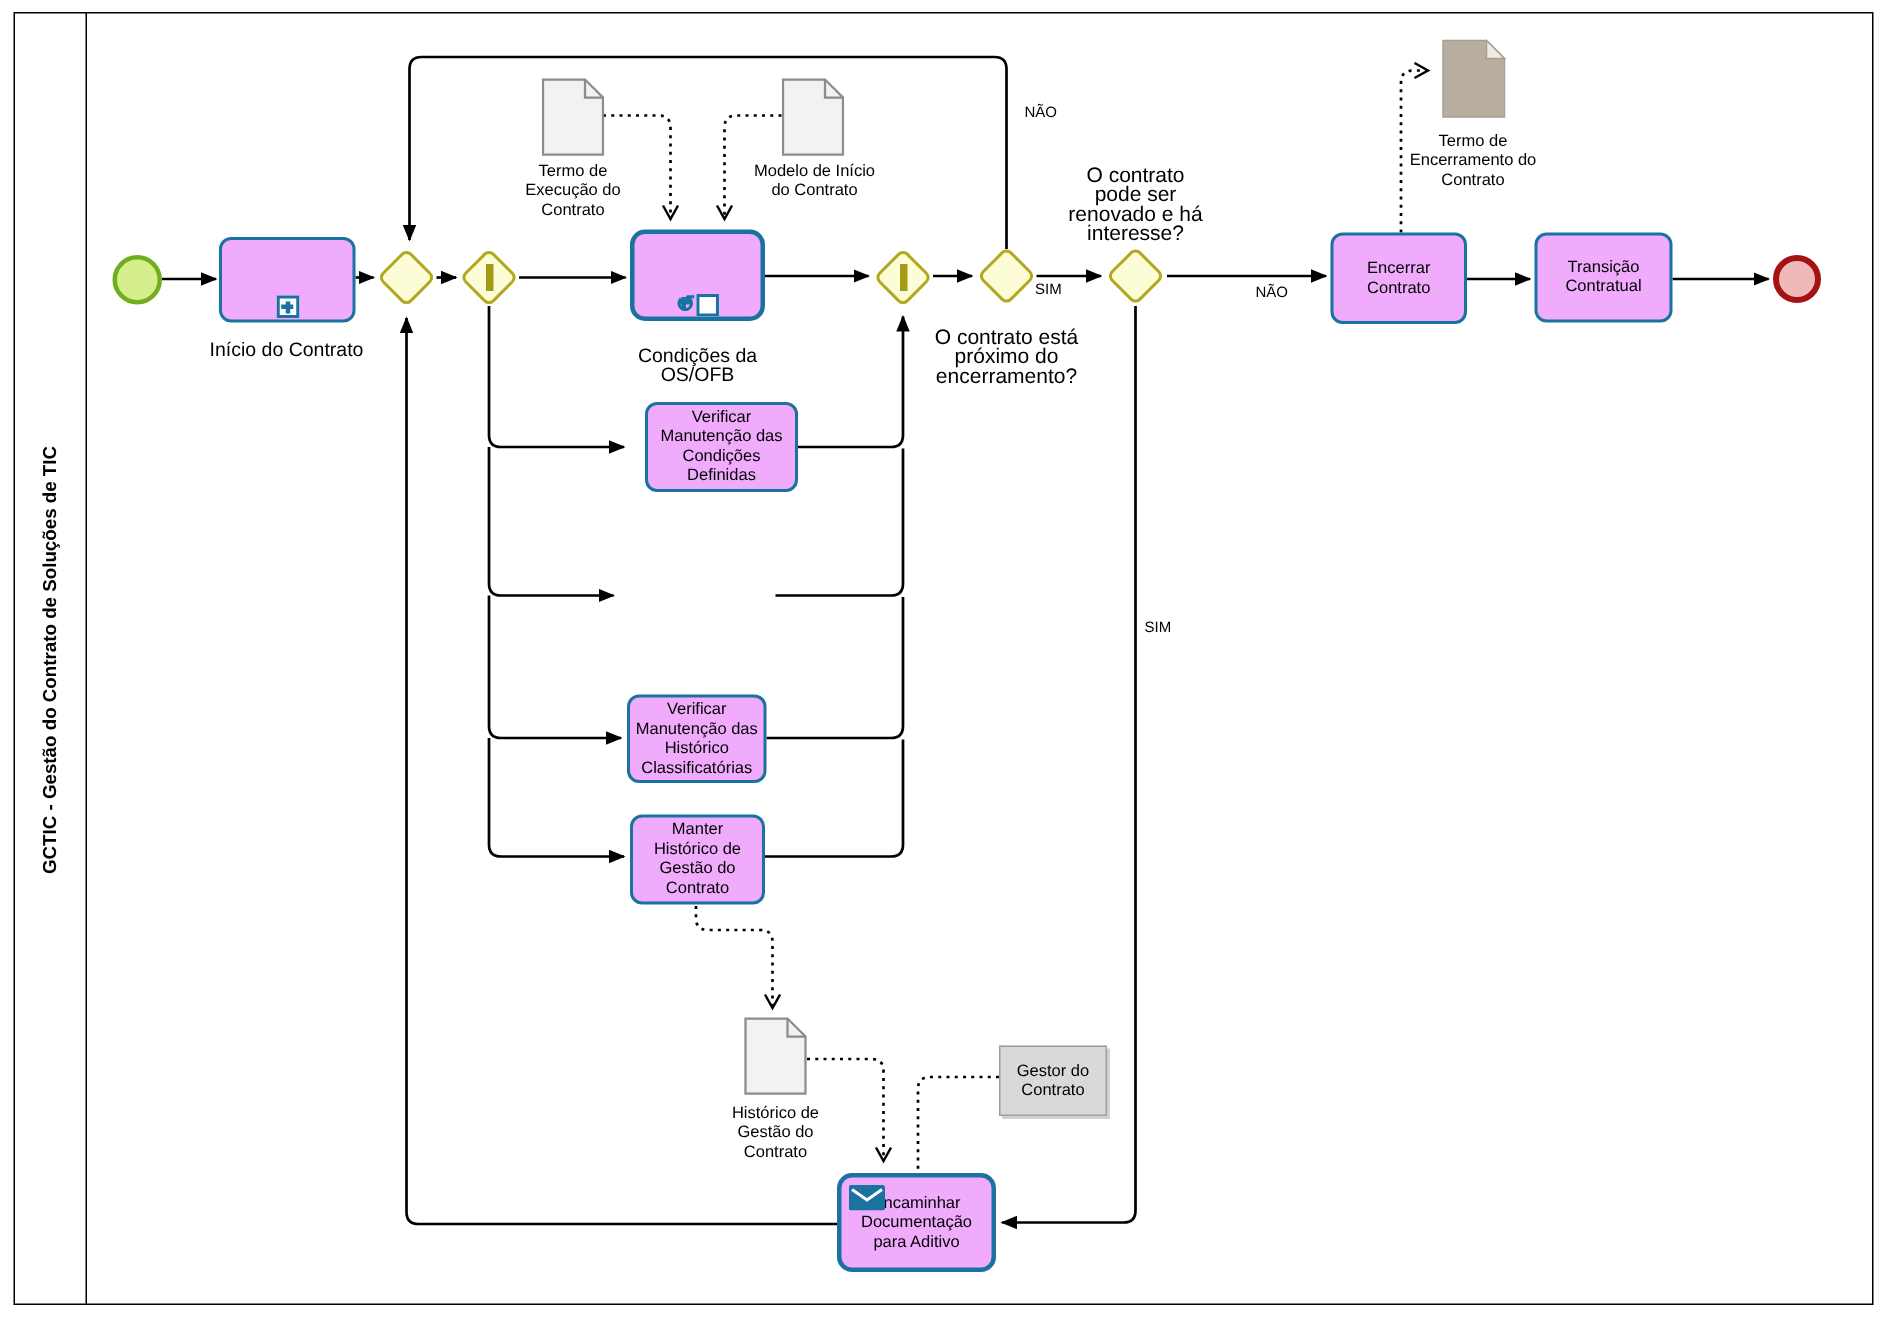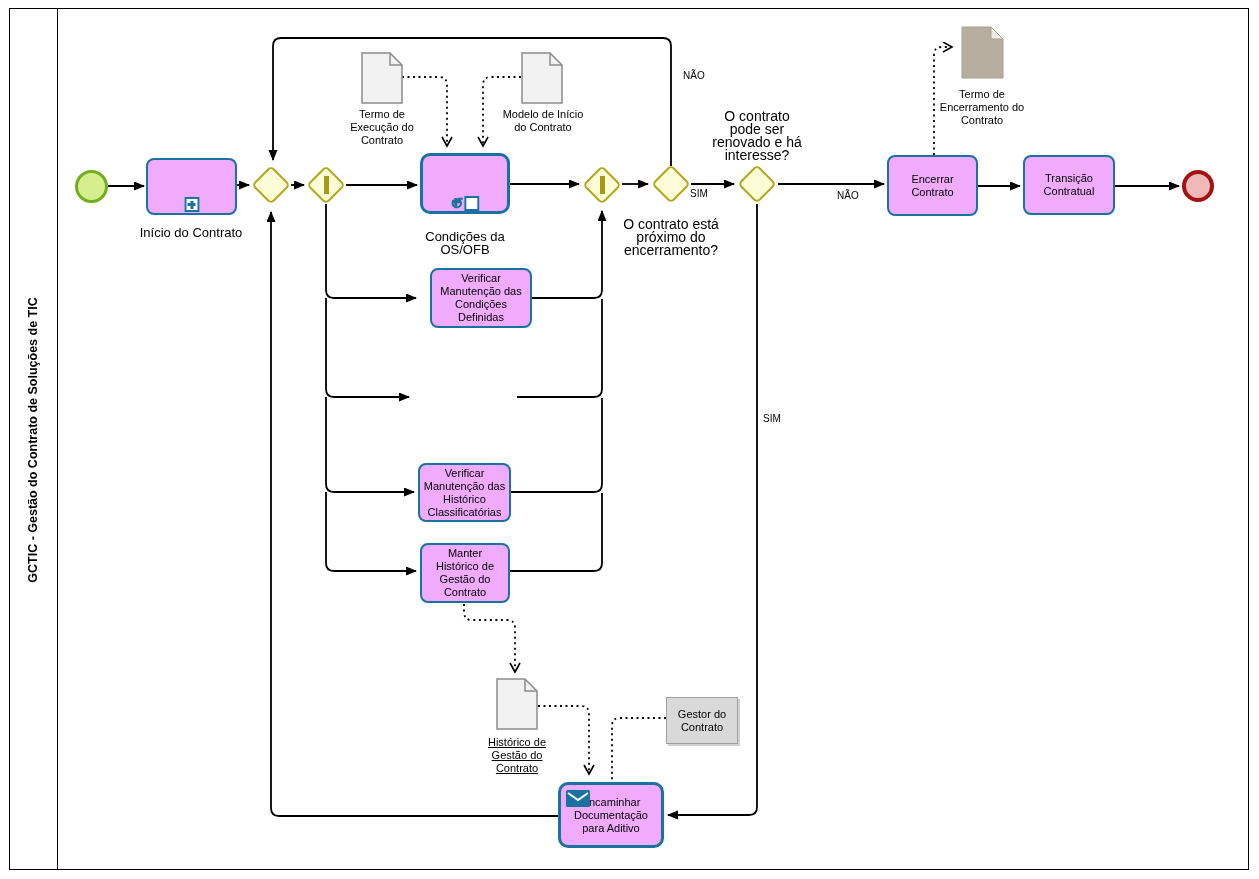--- a/index.html
+++ b/index.html
@@ -172,21 +172,21 @@
       </svg>
   </div>
   <div class="doc-label" style="left:500px;top:108px;width:86px;">Modelo de Início do Contrato</div>
 
   <div class="doc" style="left:496px;top:678px;">
     <svg width="42" height="52">
         <path d="M1,1 H29 L41,13 V51 H1 Z" fill="#f2f2f2" stroke="#8c8c8c" stroke-width="1.5"></path>
         <path d="M29,1 V13 H41" fill="none" stroke="#8c8c8c" stroke-width="1.5"></path>
       </svg>
   </div>
-  <div class="doc-label" style="left:474px;top:736px;width:86px;text-decoration:underline;">Histórico de Gestão do Contrato</div>
+  <div class="doc-label" style="left:474px;top:736px;width:86px;">Histórico de Gestão do Contrato</div>
 
   <div class="doc" style="left:961px;top:26px;">
     <svg width="43" height="53">
         <path d="M1,1 H30 L42,13 V52 H1 Z" fill="#b8ae9f" stroke="#a89f91" stroke-width="1"></path>
         <path d="M30,1 V13 H42 Z" fill="#efece4" stroke="#a89f91" stroke-width="1"></path>
       </svg>
   </div>
   <div class="doc-label" style="left:936px;top:88px;width:92px;">Termo de Encerramento do Contrato</div>
 
   <div class="annotation">

